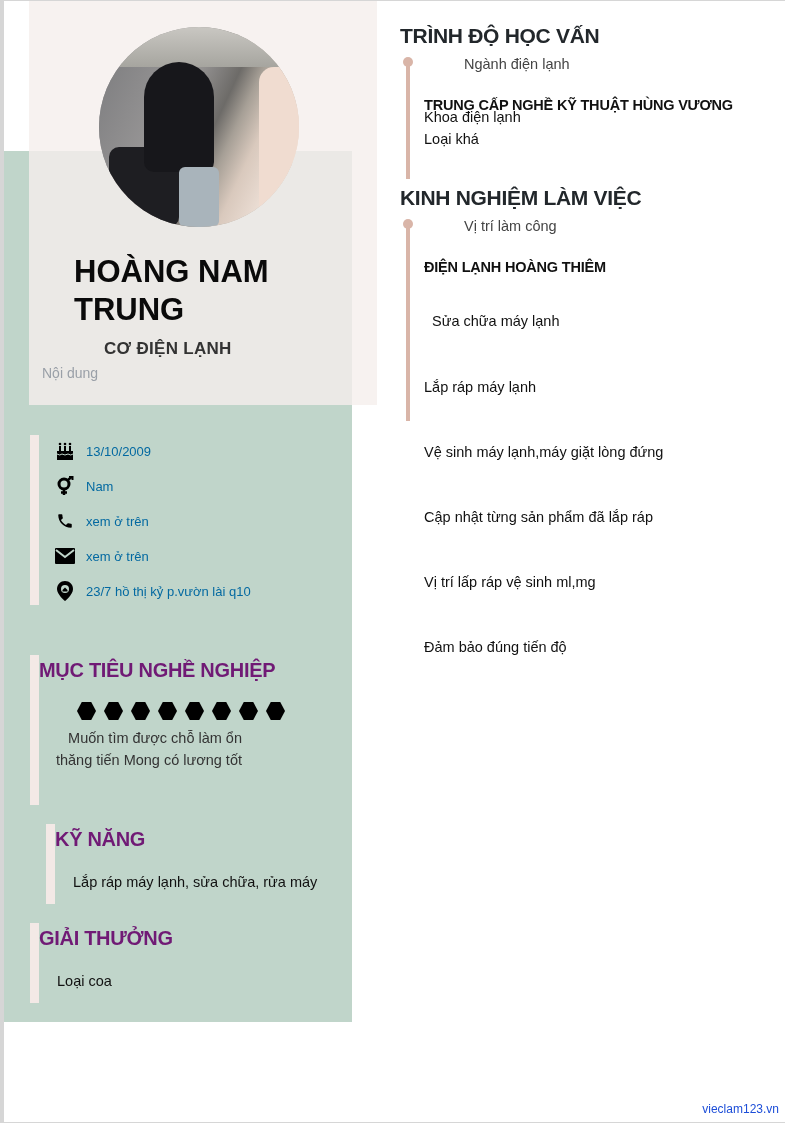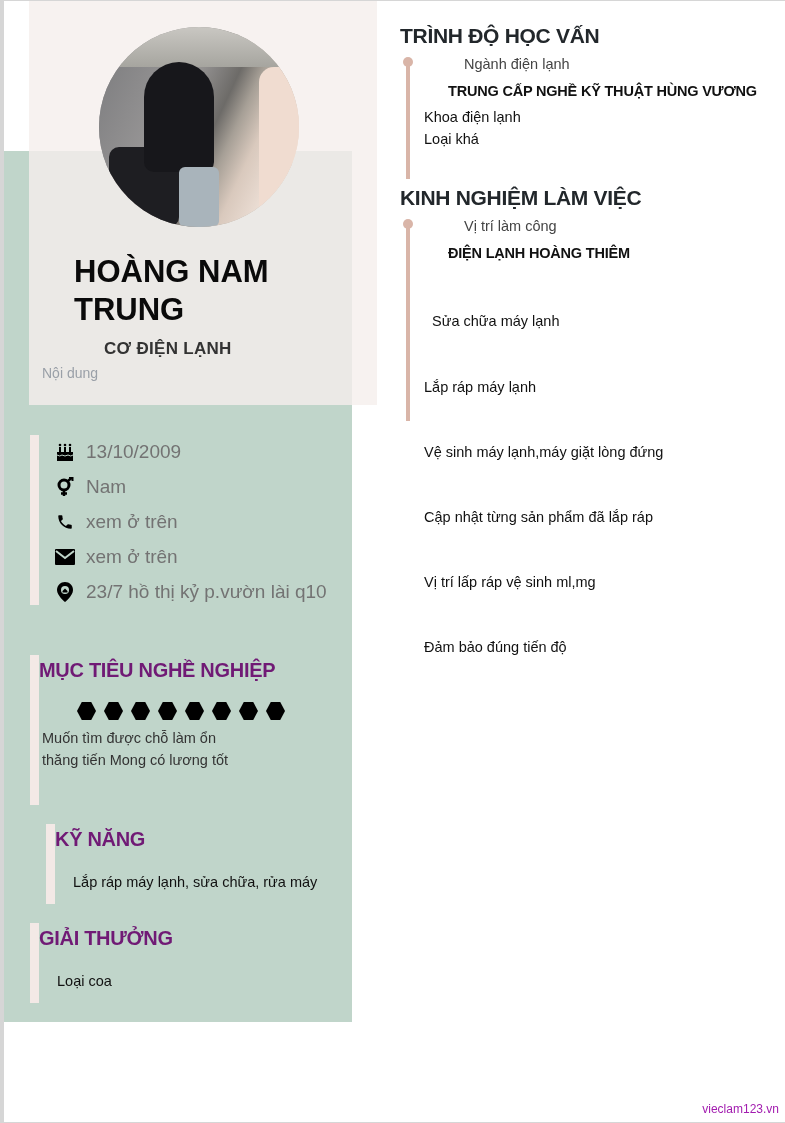--- a/index.html
+++ b/index.html
@@ -24,38 +24,38 @@
   .avatar .bike { position: absolute; left: 10px; top: 120px; width: 70px; height: 80px; background: #1e1e22; border-radius: 10px; }
   .avatar .figure { position: absolute; left: 160px; top: 40px; width: 40px; height: 160px; background: #f0dcd0; border-radius: 15px; }
 
   .name { position: absolute; left: 70px; top: 252px; width: 260px; font-size: 31px; font-weight: bold; line-height: 38px; color: #0a0a0a; }
   .job-title { position: absolute; left: 100px; top: 338px; font-size: 17px; font-weight: bold; color: #333; letter-spacing: 0.3px; }
   .intro { position: absolute; left: 38px; top: 364px; font-size: 14px; color: #9aa0a8; }
 
   .side-box { position: absolute; left: 26px; background: transparent; }
   .side-bar { position: absolute; left: 0; top: 0; width: 9px; height: 100%; background: #f3e9e6; }
   .contact { top: 434px; height: 170px; width: 300px; }
-  .contact-row { position: absolute; left: 24px; display: flex; align-items: center; font-size: 19px; color: #737373; }
+  .contact-row { position: absolute; left: 24px; display: flex; align-items: center; font-size: 13px; color: #0369a1; }
   .contact-row .ic { width: 22px; height: 20px; margin-right: 10px; display: flex; align-items: center; justify-content: center; }
   .sec-title { position: absolute; left: 9px; font-size: 20px; font-weight: bold; color: #701a75; letter-spacing: -0.3px; }
   .objective { top: 654px; height: 150px; width: 300px; }
   .hexes { position: absolute; left: 47px; top: 47px; display: flex; gap: 8px; }
   .hex { width: 19px; height: 18px; background: #000; clip-path: polygon(25% 0, 75% 0, 100% 50%, 75% 100%, 25% 100%, 0 50%); }
-  .obj-text { position: absolute; left: 12px; top: 72px; width: 200px; font-size: 14.5px; line-height: 22px; color: #333; text-align: left; }
+  .obj-text { position: absolute; left: 12px; top: 72px; width: 200px; font-size: 14.5px; line-height: 22px; color: #333; text-align: right; }
   .skills { top: 823px; height: 80px; width: 300px; margin-left: 16px; }
   .awards { top: 922px; height: 80px; width: 300px; }
   .plain-text { position: absolute; left: 27px; font-size: 14.5px; color: #111; }
 
   .main-title { position: absolute; left: 396px; font-size: 21px; font-weight: bold; color: #22272b; letter-spacing: -0.3px; }
   .tl-line { position: absolute; left: 402px; width: 4px; background: #d9b5a8; }
   .tl-dot { position: absolute; left: 399px; width: 10px; height: 10px; border-radius: 50%; background: #d9b5a8; }
   .tl-sub { position: absolute; left: 424px; font-size: 14.5px; color: #444; margin-left: 36px; }
-  .tl-head { position: absolute; left: 444px; font-size: 14.5px; font-weight: bold; color: #111; letter-spacing: -0.2px; }
+  .tl-head { position: absolute; left: 420px; font-size: 14.5px; font-weight: bold; color: #111; letter-spacing: -0.2px; margin-top: 14px; }
   .tl-text { position: absolute; left: 420px; font-size: 14.5px; line-height: 21.7px; color: #111; }
-  .watermark { position: absolute; right: 6px; bottom: 6px; font-size: 12px; color: #a21caf; }
+  .watermark { position: absolute; right: 6px; bottom: 6px; font-size: 12px; color: #1d4ed8; }
 </style>
 </head>
 <body>
 
 <div class="page">
   <div class="green-col"></div>
   <div class="top-block"></div>
   <div class="grey-block"></div>
 
   <div class="avatar">

